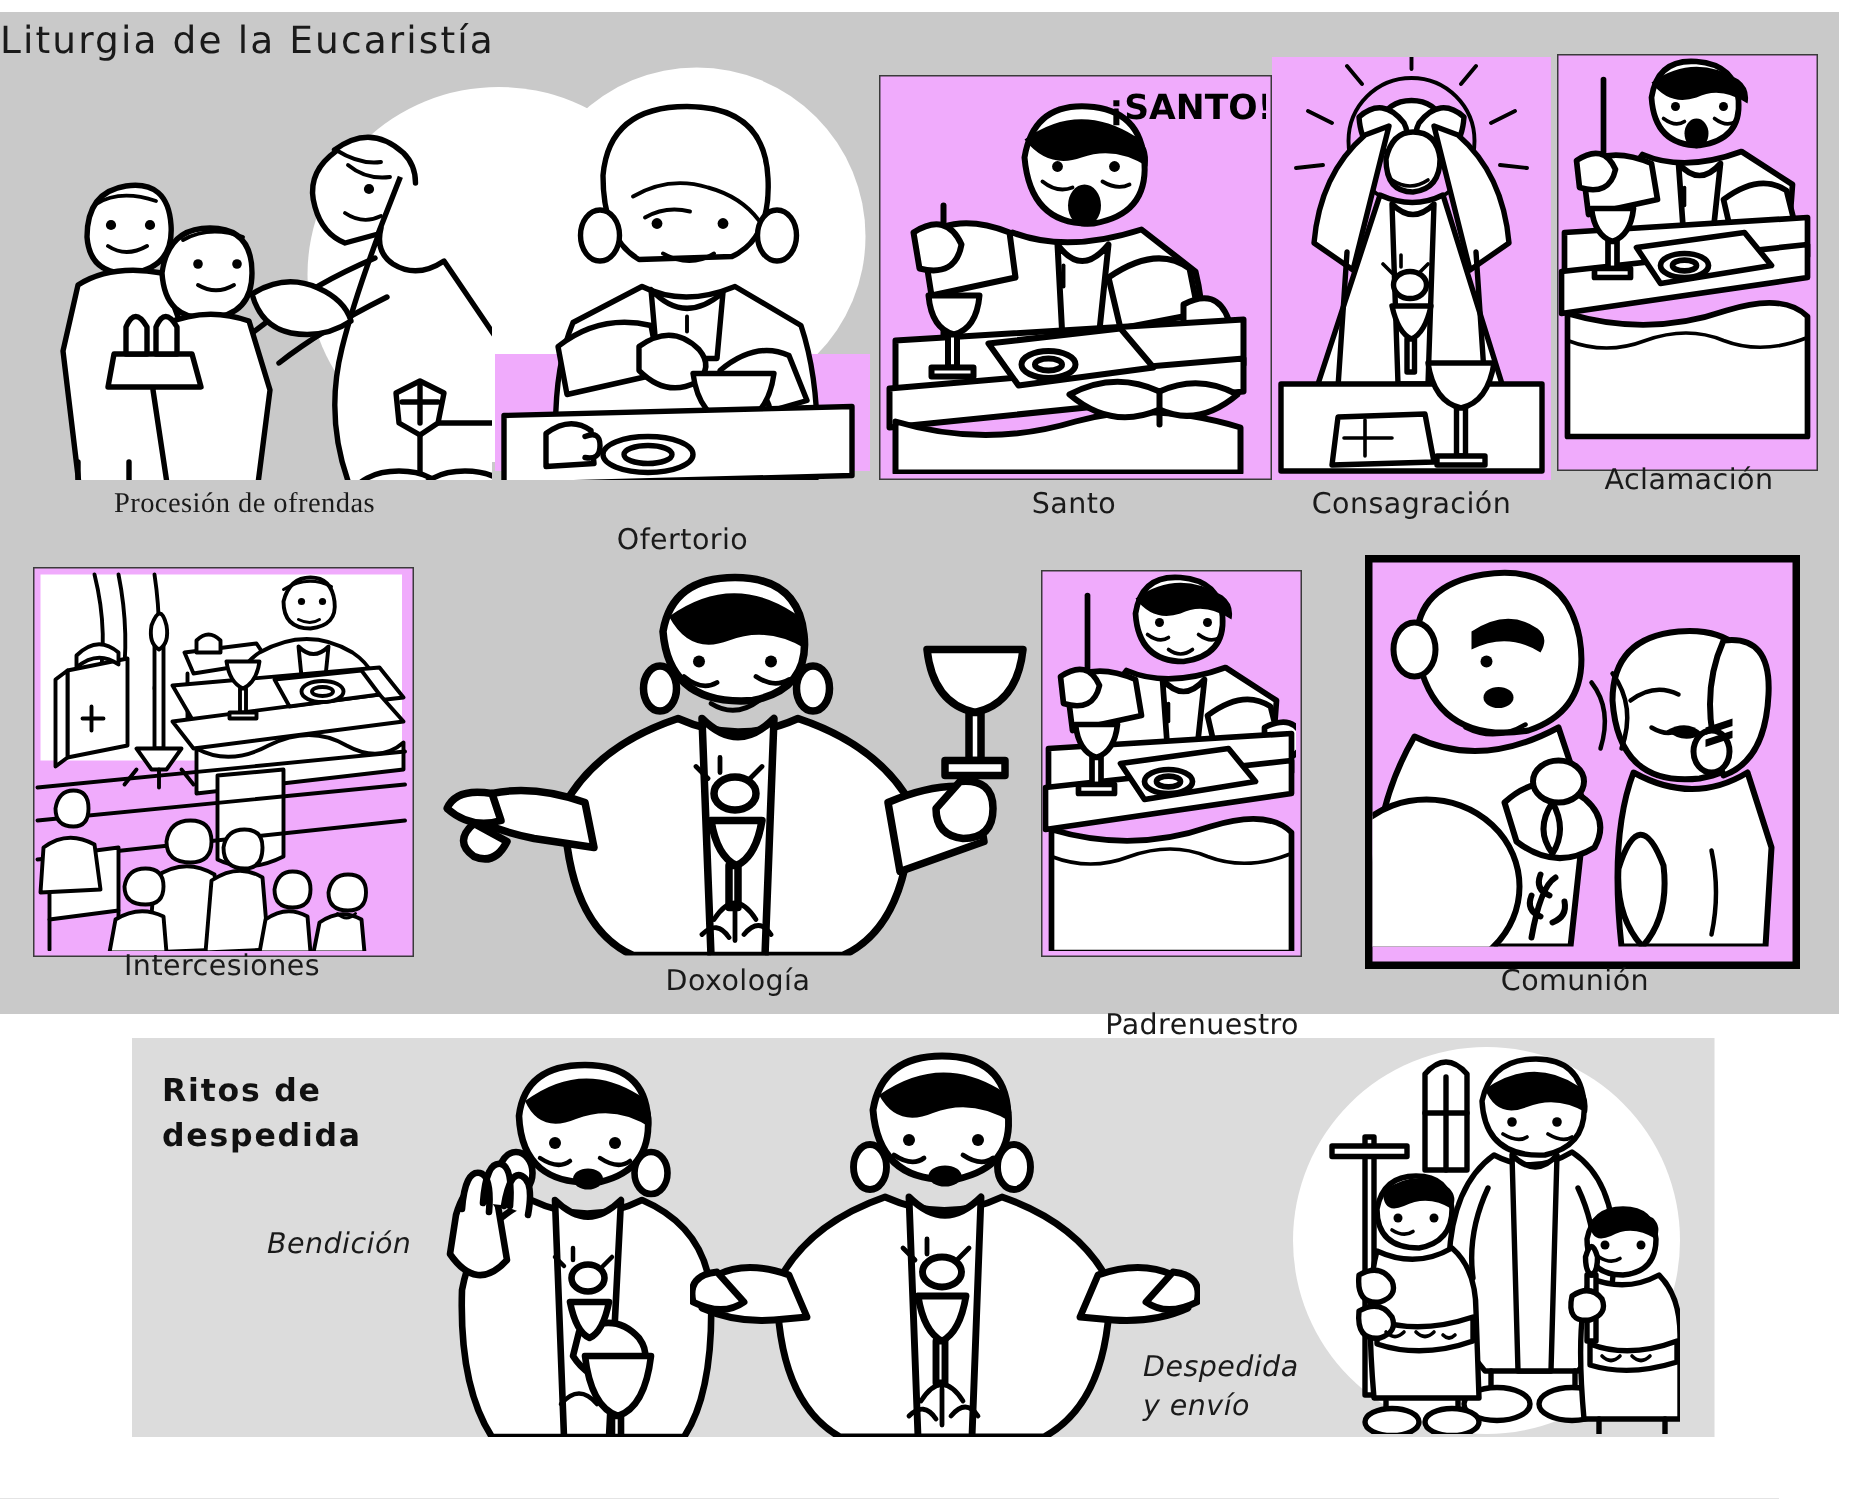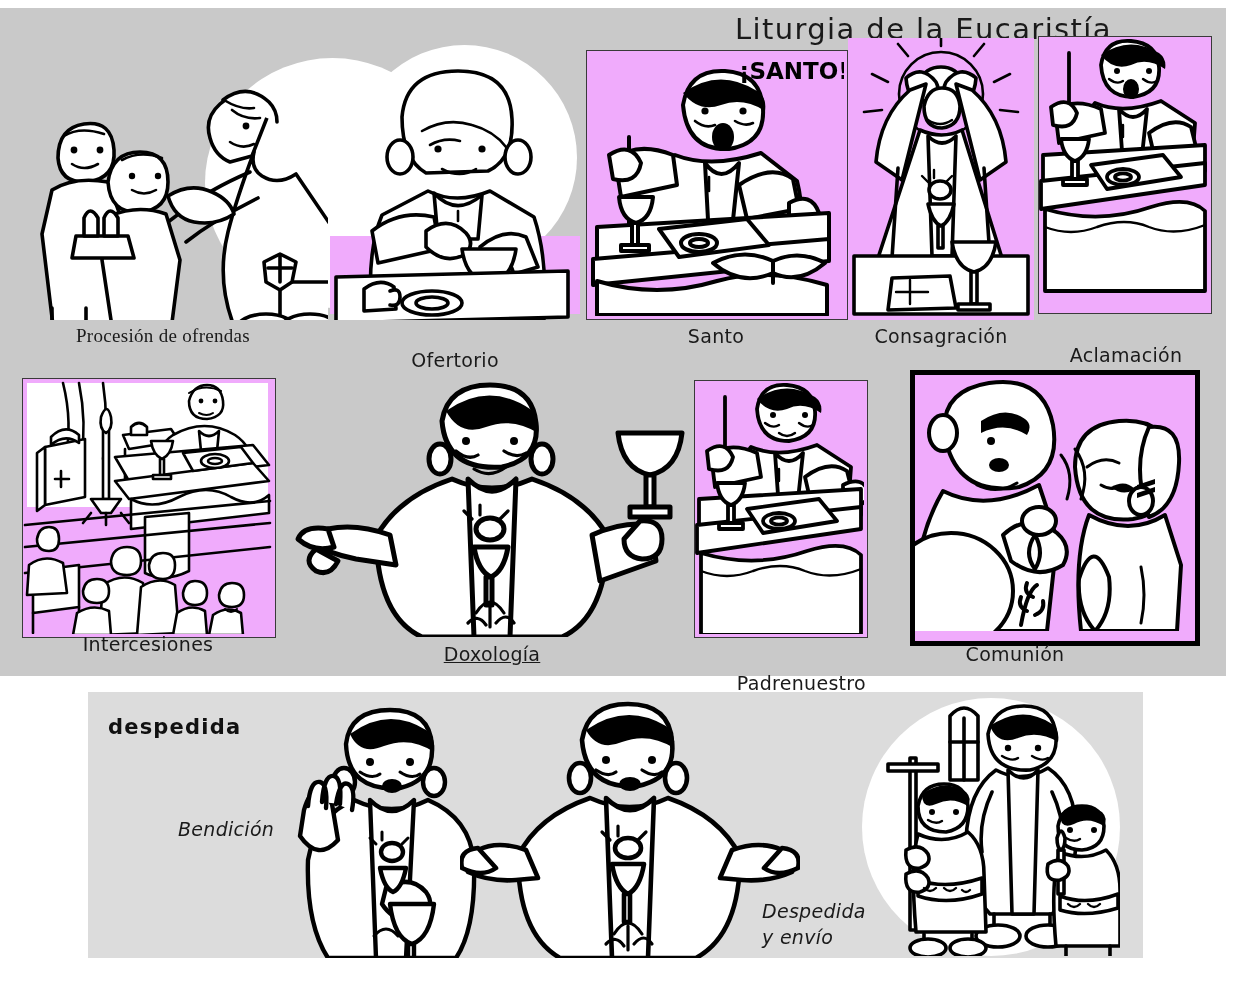--- a/index.html
+++ b/index.html
@@ -10,22 +10,22 @@
     overflow:hidden;
     position:relative;
   }
   
   #top-board{
     position:absolute;left:0;top:8px;width:1226px;height:668px;
     background:#c9c9c9;
   }
   #board-title{
     position:absolute;left:0;top:12px;width:1112px;
-    text-align:right;
-    font-size:29px;letter-spacing:1.4px;
+    text-align:left;
+    font-size:25px;letter-spacing:1.4px;
     color:#1a1a1a;
   }
   
   #bottom-board{
     position:absolute;left:88px;top:692px;width:1055px;height:266px;
     background:#dcdcdc;
   }
   #ritos-title{
     position:absolute;left:108px;top:712px;width:230px;
     font-weight:bold;font-size:21px;line-height:30px;
@@ -260,21 +260,21 @@
       <circle cx="78" cy="34" r="3"></circle>
         <circle cx="110" cy="34" r="3"></circle>
     </g>
     <g class="ink" stroke-width="2.4">
       <path d="M70 42 q8 6 14 2 M104 42 q8 6 14 2"></path>
       <path d="M84 88 l0 12"></path>
       <path d="M6 190 q26 10 52 0 q28 -10 52 0 q26 10 56 -2"></path>
     </g>
   </svg>
 </div>
-<div class="cap" style="left:1038px;top:344px;width:176px;">Aclamación</div>
+<div class="cap" style="left:1038px;top:309px;width:176px;">Aclamación</div>
 
 <div class="panel white-box thin-border" style="left:22px;top:378px;width:252px;height:258px;">
   <svg width="249" height="255" viewBox="0 0 249 255">
     <g class="fillw" stroke-width="2.6">
 
       <path d="M4 4 l241 0 l0 124 l-241 0z" stroke="none" fill="#fff"></path>
 
       <path d="M40 4 q10 40 2 78 M56 4 q8 40 2 78 M80 4 q6 40 0 76"></path>
 
       <path d="M22 68 l40 -8 l0 58 l-40 8z"></path>
@@ -372,21 +372,21 @@
     </g>
     <g class="ink" stroke-width="3.2">
       <path d="M164 76 q12 10 22 4 M212 76 q12 8 22 2"></path>
       <path d="M182 94 q16 10 32 -2"></path>
       <path d="M188 140 l0 -10 M180 144 l-8 -8 M208 144 l8 -8"></path>
       <path d="M184 238 q14 -22 28 0 M198 230 l0 22"></path>
       <path d="M176 248 q10 -10 18 2 M204 248 q10 -12 18 0"></path>
     </g>
   </svg>
 </div>
-<div class="cap" style="left:292px;top:643px;width:400px;text-decoration:underline;">Doxología</div>
+<div class="cap" style="left:292px;top:643px;width:400px;">Doxología</div>
 
 <div class="panel white-box thin-border" style="left:694px;top:380px;width:172px;height:256px;">
   <svg width="169" height="253" viewBox="0 0 169 253">
     <g class="fillw" stroke-width="3.8">
       <path d="M62 28 q4 -26 30 -24 q26 2 28 26 q2 26 -26 30 q-30 0 -32 -32z"></path>
       <path d="M56 66 q28 12 66 -2 l34 22 l-4 54 l-116 6 q-6 -48 20 -80z"></path>
       <path d="M30 16 l0 66"></path>
       <path d="M16 74 q18 -14 46 -2 l4 24 l-46 10z"></path>
       <path d="M152 90 q-18 -12 -42 6 l6 26 l42 -8z"></path>
       <path d="M12 70 q18 -12 26 6 q-4 18 -24 12z"></path>
@@ -450,24 +450,25 @@
     </g>
     <g class="ink" stroke-width="3">
       <path d="M186 110 q10 6 18 2"></path>
       <path d="M172 92 q16 -12 32 -4"></path>
       <path d="M146 80 q14 18 6 44 M160 74 q16 22 6 50"></path>
       <path d="M62 110 q20 10 40 -2"></path>
       <path d="M226 192 q6 28 0 56"></path>
     </g>
   </svg>
 </div>
-<div class="cap" style="left:875px;top:643px;width:280px;">Comunión</div>
+<div class="cap" style="left:910px;top:643px;width:280px;">Comunión</div>
 
 <div id="bottom-board"></div>
 <div id="ritos-title">
+  <div>Ritos de</div>
   <div>despedida</div>
 </div>
 
 <div class="cap cap-left" style="left:178px;top:818px;width:120px;">Bendición</div>
 <div class="panel" style="left:268px;top:700px;width:210px;height:258px;">
   <svg width="210" height="258" viewBox="0 0 210 258">
     <g class="fillw" stroke-width="4.4">
       <path d="M78 44 q4 -34 44 -34 q40 0 42 36 q2 34 -32 42 q-52 4 -54 -44z"></path>
       <ellipse cx="76" cy="82" rx="11" ry="14"></ellipse>
       <ellipse cx="166" cy="82" rx="11" ry="14"></ellipse>

